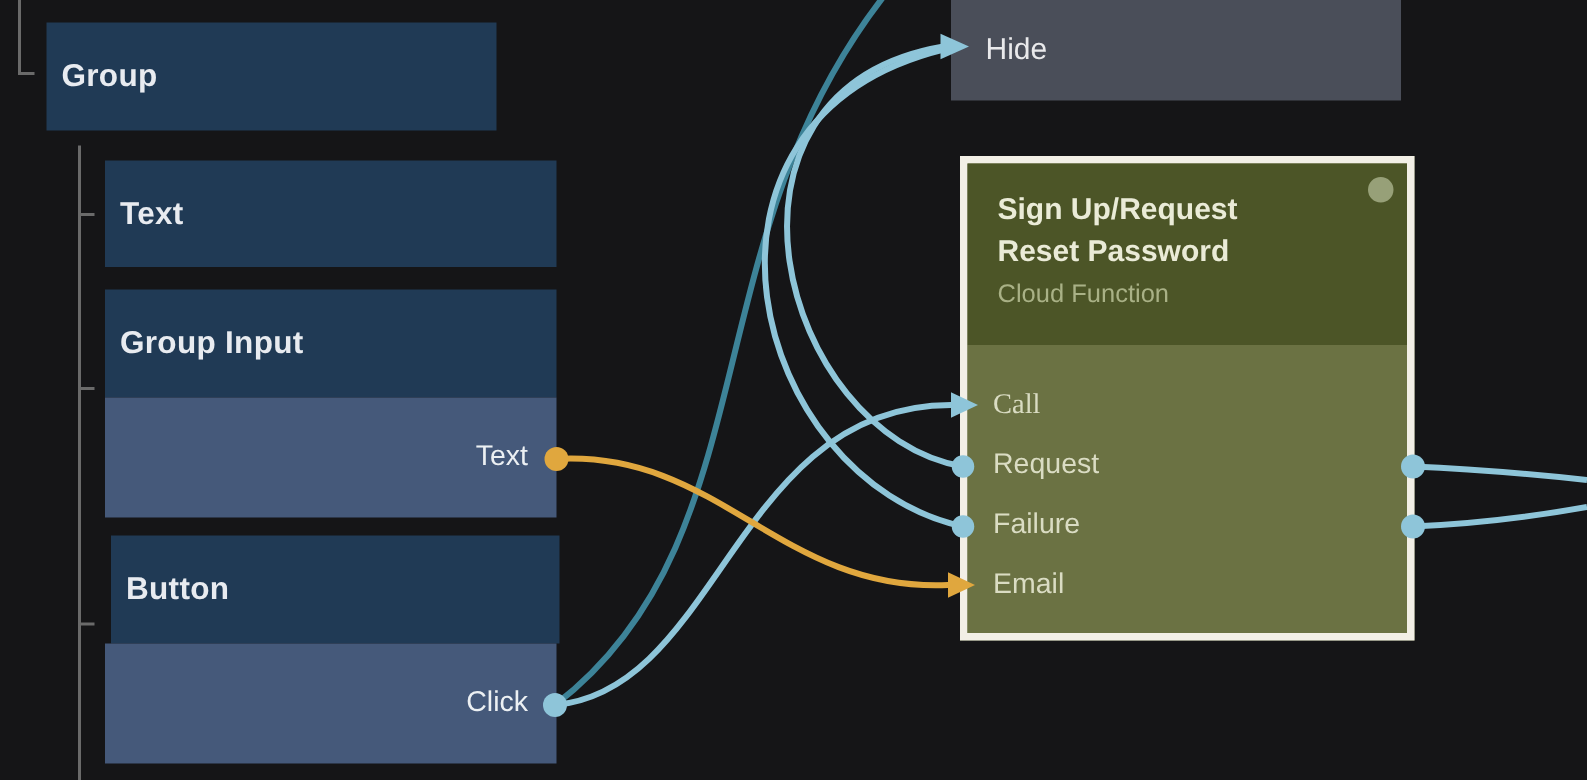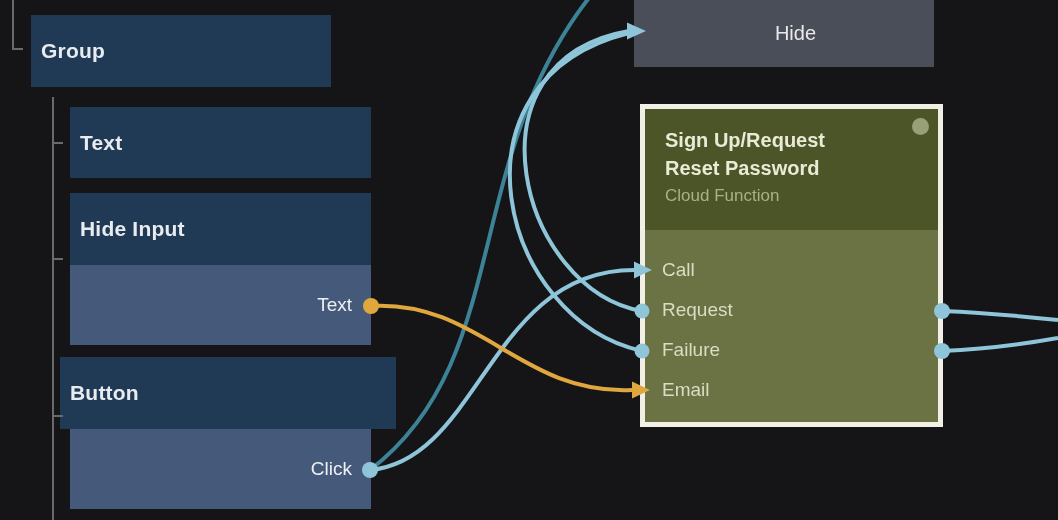--- a/index.html
+++ b/index.html
@@ -7,21 +7,21 @@
   .canvas{position:relative;width:1058px;height:520px;background:#151517;overflow:hidden;}
 
   
   .bnode{position:absolute;background:#203a55;display:flex;align-items:center;}
   .bnode .ntitle{color:#e8ebf0;font-size:21px;font-weight:700;padding-left:10px;letter-spacing:.2px;}
   .bbody{position:absolute;background:#45597a;}
   .bbody .plabel{position:absolute;right:19px;top:50%;transform:translateY(-50%);
     color:#ecf0f3;font-size:19px;}
 
   
-  .gnode{position:absolute;background:#4a4e59;display:flex;align-items:center;justify-content:center;}
+  .gnode{position:absolute;background:#4a4e59;display:flex;align-items:center;}
   .gnode .ntitle{color:#e9e9eb;font-size:20px;padding-left:23px;}
 
   
   .cloud{position:absolute;left:640px;top:104px;width:303px;height:323px;
     border:5px solid #f2efe6;background:#6b7243;}
   .cloud-header{position:relative;width:100%;height:121px;background:#4c5527;
     padding:17px 0 0 20px;}
   .cloud-title{color:#eaebd7;font-size:20px;line-height:28px;font-weight:700;max-width:205px;}
   .cloud-sub{color:#a9b186;font-size:17px;line-height:28px;}
   .status-dot{position:absolute;top:9px;right:9px;width:17px;height:17px;border-radius:50%;
@@ -39,45 +39,45 @@
 
   <div class="bnode" style="left:31px;top:15px;width:300px;height:72px;">
     <div class="ntitle">Group</div>
   </div>
 
   <div class="bnode" style="left:70px;top:107px;width:301px;height:71px;">
     <div class="ntitle">Text</div>
   </div>
 
   <div class="bnode" style="left:70px;top:193px;width:301px;height:72px;">
-    <div class="ntitle">Hide Input</div>
+    <div class="ntitle">Group Input</div>
   </div>
   <div class="bbody" style="left:70px;top:265px;width:301px;height:80px;">
     <div class="plabel">Text</div>
   </div>
 
-  <div class="bnode" style="left:60px;top:357px;width:336px;height:72px;">
+  <div class="bnode" style="left:74px;top:357px;width:299px;height:72px;">
     <div class="ntitle">Button</div>
   </div>
   <div class="bbody" style="left:70px;top:429px;width:301px;height:80px;">
     <div class="plabel">Click</div>
   </div>
 
   <div class="gnode" style="left:634px;top:0;width:300px;height:67px;">
     <div class="ntitle">Hide</div>
   </div>
 
   <div class="cloud">
     <div class="cloud-header">
       <div class="cloud-title">Sign Up/Request Reset Password</div>
       <div class="cloud-sub">Cloud Function</div>
       <div class="status-dot"></div>
     </div>
     <div class="cloud-body">
-      <div class="cport" style="top:28px;">Call</div>
+      <div class="cport" style="top:28px;font-family:Liberation Serif, serif;">Call</div>
       <div class="cport" style="top:68px;">Request</div>
       <div class="cport" style="top:108px;">Failure</div>
       <div class="cport" style="top:148px;">Email</div>
     </div>
   </div>
 
   <svg class="overlay" width="1058" height="520" viewBox="0 0 1058 520">
 
     <path d="M13,0 L13,49 L23,49" stroke="#6a6a6a" stroke-width="2" fill="none"></path>
     <path d="M53,97 L53,520" stroke="#6a6a6a" stroke-width="2" fill="none"></path>

